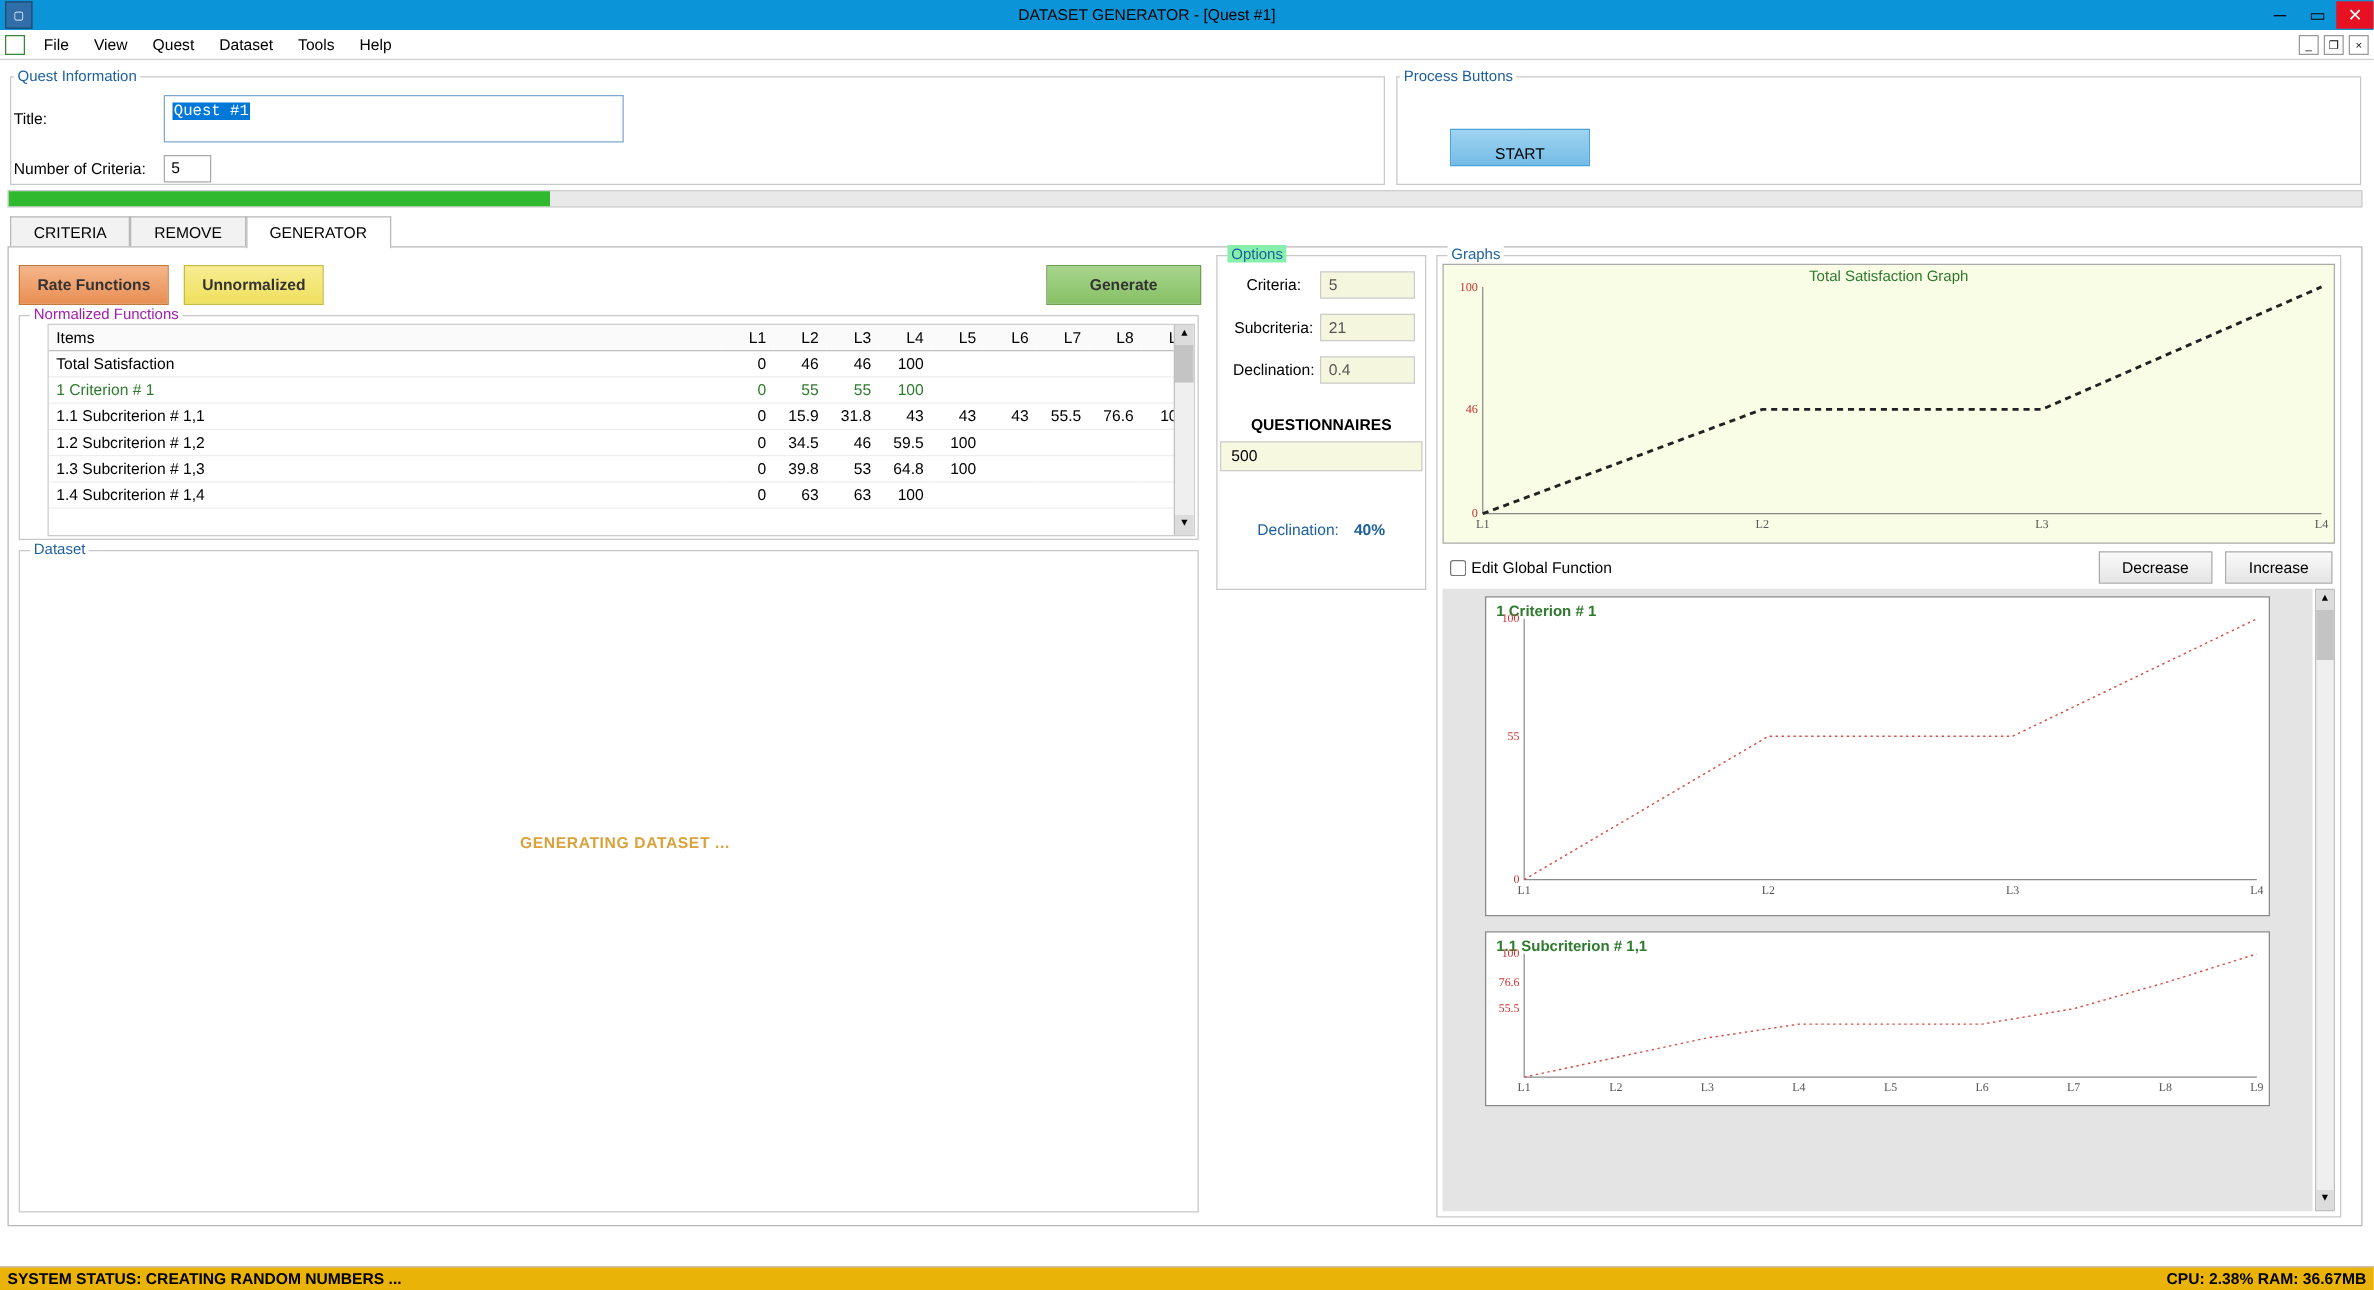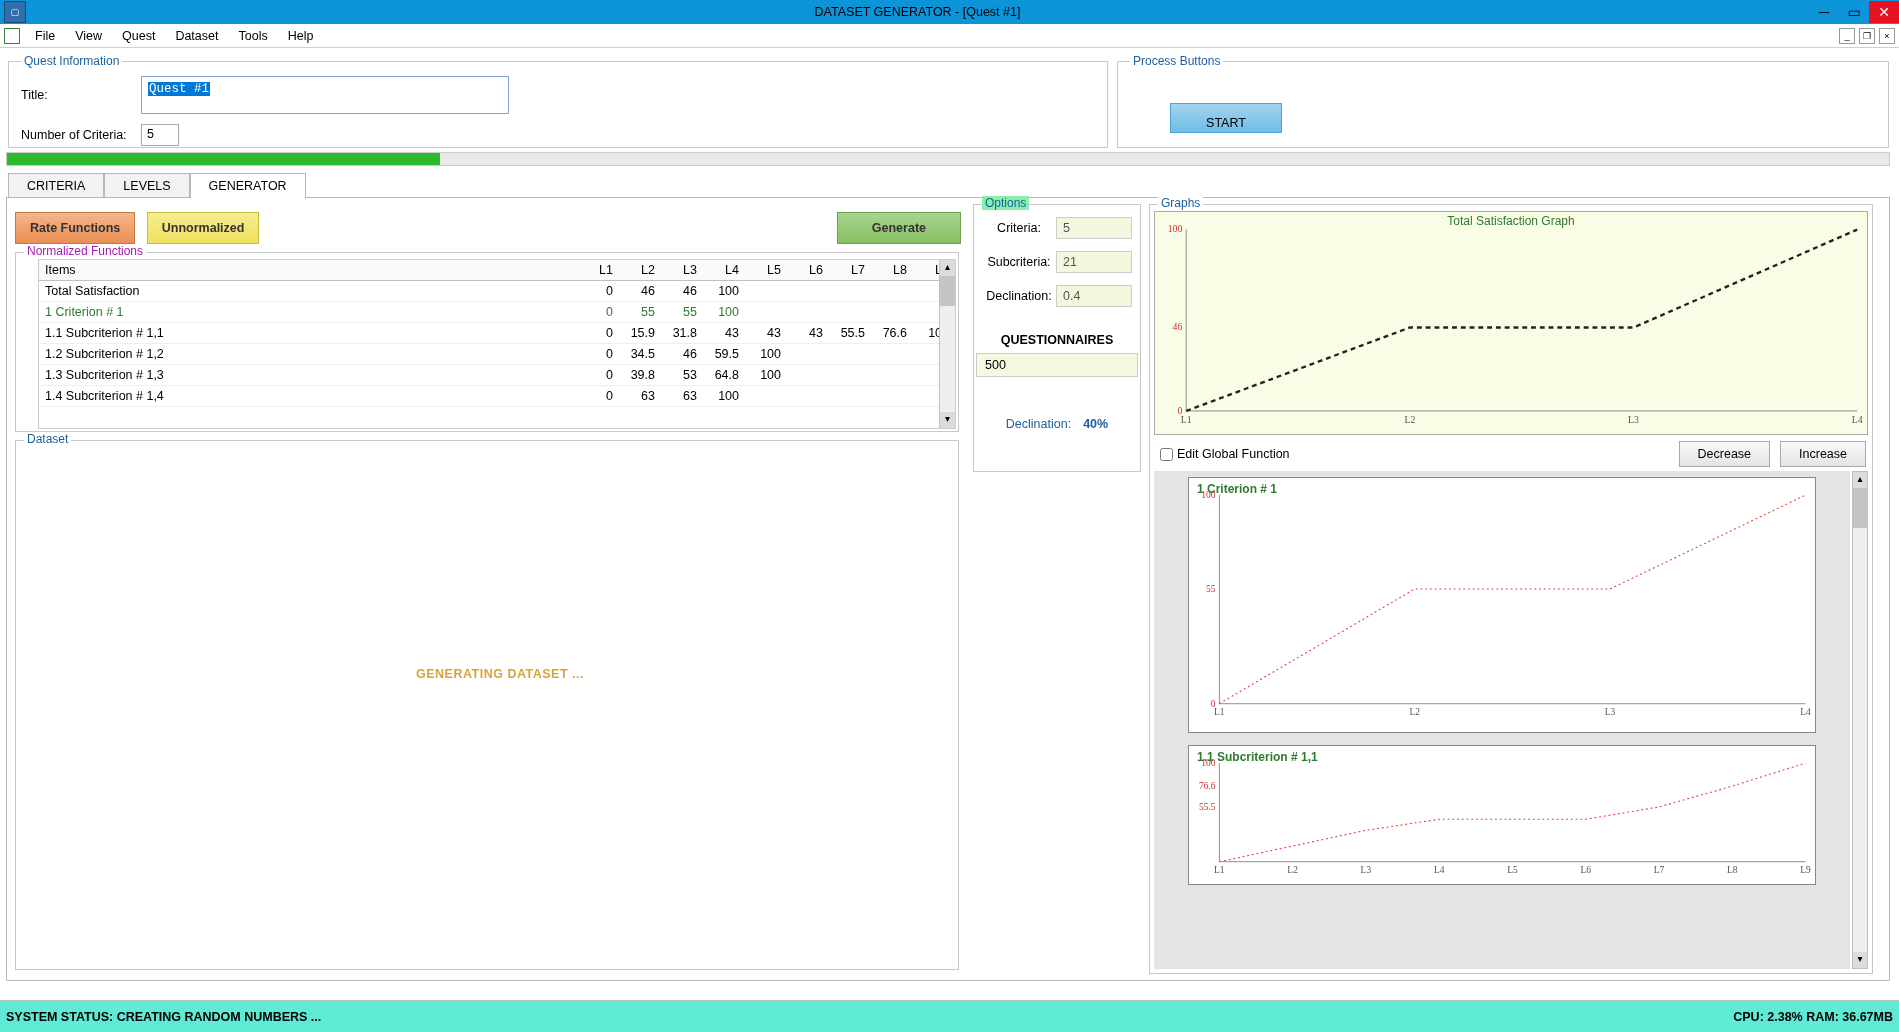--- a/index.html
+++ b/index.html
@@ -9,21 +9,21 @@
   .titlebar .title { flex:1; text-align:center; color:#000; font-weight:normal; }
   .titlebar .win-btns { display:flex; }
   .titlebar .win-btn { width:30px; height:22px; display:flex; align-items:center; justify-content:center; border-left:none; font-family:Arial; font-size:14px; cursor:default; }
   .win-min, .win-max { background:#0b95d8; color:#000; }
   .win-close { background:#e81123; color:#fff; width:40px; }
   .menubar { background:#fff; border-bottom:1px solid #d0d0d0; height:24px; display:flex; align-items:center; padding:0 4px; gap:2px; }
   .menubar .doc-icon { width:16px; height:16px; border:1px solid #3a833a; background:#fff; margin-right:4px; display:inline-block; }
   .menubar .menu-item { padding:2px 9px; cursor:default; }
   .menubar .mdi-btn { width:16px; height:16px; border:1px solid #999; margin-left:2px; display:inline-flex; align-items:center; justify-content:center; font-size:9px; background:#fff; cursor:default; }
   .body-area { position:relative; height:calc(100% - 24px - 24px - 20px); }
-  fieldset.group { border:1px solid #c8c8c8; margin:0; padding:8px 12px; position:absolute; }
+  fieldset.group { border:1px solid #c8c8c8; margin:0; padding:8px 2px; position:absolute; }
   fieldset.group > legend { color:#1c5f9e; font-size:12px; padding:0 3px; }
   .quest-info { left:8px; top:6px; width:1100px; height:94px; }
   .quest-info .row { display:flex; align-items:center; margin-bottom:10px; }
   .quest-info label { width:120px; }
   .title-input { width:368px; height:38px; border:1px solid #7fa7d4; padding:4px 6px; }
   .title-input .sel { background:#0078d7; color:#fff; padding:0 1px;font-family:Liberation Mono, monospace; }
   .num-crit-input { width:38px; height:22px; border:1px solid #aaa; padding:2px 5px; }
   .process-btns { left:1117px; top:6px; width:772px; height:94px; }
   .pb-grid { display:flex; gap:70px; align-items:flex-start; padding-left:40px; }
   .start-btn { width:112px; height:30px; border:1px solid #4aa3d9; background:linear-gradient(#9fd3f0,#74bce6); text-align:center; line-height:38px; margin-top:27px; cursor:pointer; }
@@ -71,21 +71,21 @@
   .edit-global-row { position:absolute; left:6px; top:236px; right:6px; display:flex; align-items:center; gap:10px; }
   .edit-global-row input[type=checkbox] { margin-right:4px; }
   .small-btn { border:1px solid #aaa; background:linear-gradient(#fafafa,#e4e4e4); padding:5px 18px; cursor:pointer; }
   .subcharts-wrap { position:absolute; left:4px; top:266px; right:22px; bottom:4px; overflow:hidden; background:#e4e4e4; padding:6px; }
   .subchart { background:#fff; border:1px solid #888; height:256px; margin:0 28px 12px 28px; position:relative; }
   .subchart .title { position:absolute; top:4px; left:8px; color:#2e7a2e; font-weight:bold; font-size:12px; }
   .subcharts-scroll { position:absolute; right:4px; top:266px; bottom:4px; width:16px; background:#efefef; border:1px solid #c0c0c0; }
   .subcharts-scroll .up, .subcharts-scroll .dn { height:16px; text-align:center; line-height:14px; font-size:10px; background:#dcdcdc; cursor:pointer; }
   .subcharts-scroll .dn { position:absolute; bottom:0; width:100%; }
   .subcharts-scroll .thumb { position:absolute; top:16px; width:100%; height:40px; background:#c4c4c4; }
-  .statusbar { position:absolute; left:0; bottom:0; height:32px; width:100%; background:#5eead4; border-top:1px solid #c0c0c0; display:flex; align-items:center; padding:0 6px; font-weight:bold; }
+  .statusbar { position:absolute; left:0; bottom:0; height:19px; width:100%; background:#eab308; border-top:1px solid #c0c0c0; display:flex; align-items:center; padding:0 6px; font-weight:bold; }
   .statusbar .sys { flex:1; }
   svg.plot { position:absolute; inset:0; }
   .axis-lbl { font-size:10px; fill:#555; font-family:"Segoe UI"; }
   .y-red { font-size:10px; fill:#cc3030; font-family:"Segoe UI"; }
   .dash-line { fill:none; stroke:#222; stroke-width:2.4; stroke-dasharray:5 4; }
   .dot-line { fill:none; stroke:#d94a40; stroke-width:1.2; stroke-dasharray:2 3; }
 </style>
 </head>
 <body>
 
@@ -133,21 +133,21 @@
       <div class="start-btn">START</div>
     </div>
   </fieldset>
 
   <div class="progress-bar">
     <div class="progress-fill" style="width:23%"></div>
   </div>
 
   <div class="tabs">
     <div class="tab">CRITERIA</div>
-    <div class="tab">LEVELS</div>
+    <div class="tab">REMOVE</div>
     <div class="tab active">GENERATOR</div>
   </div>
 
   <div class="tab-body">
 
     <div class="gen-left">
       <div class="rate-btn">Rate Functions</div>
       <div class="unnorm-btn">Unnormalized</div>
     </div>
     <div class="generate-btn">Generate</div>

